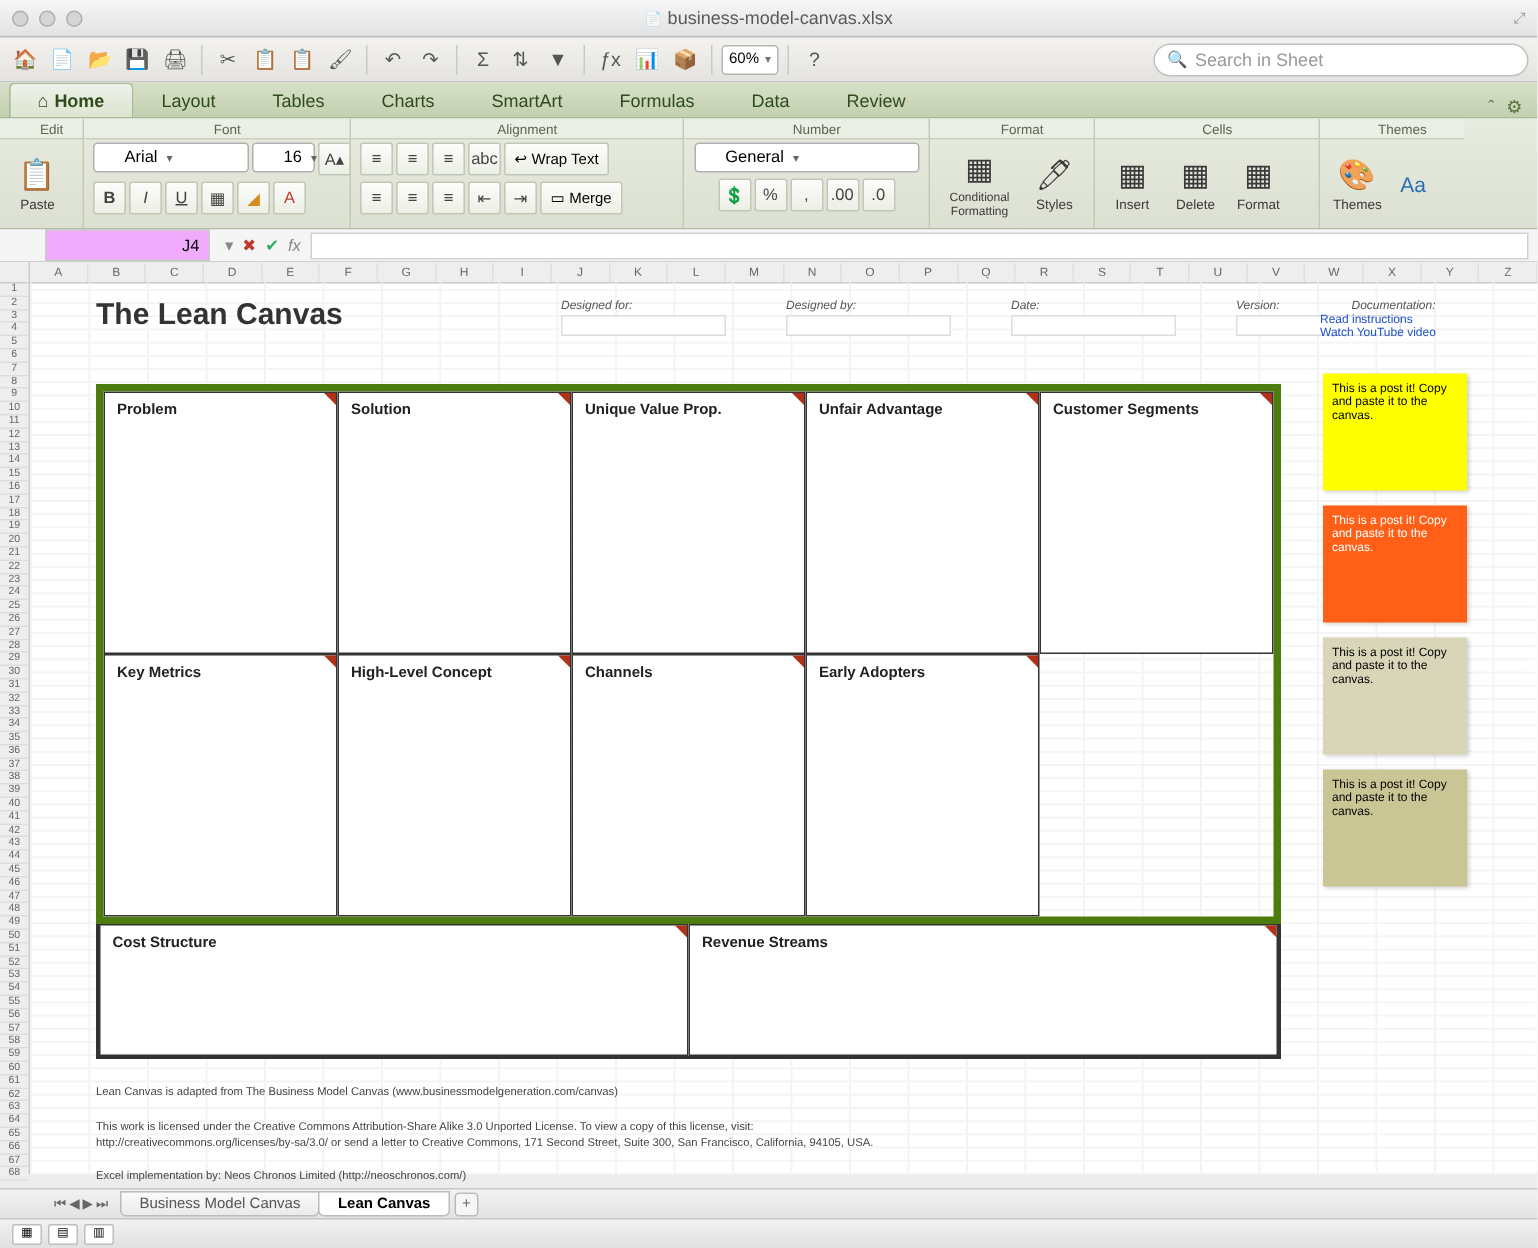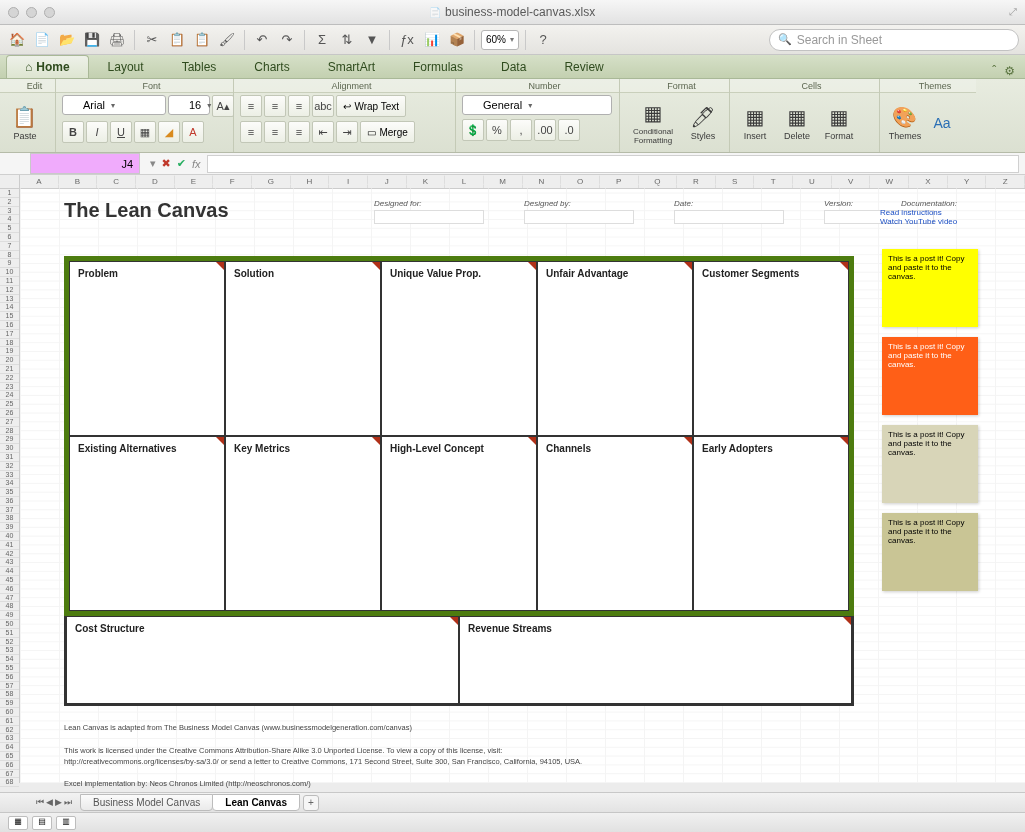--- a/index.html
+++ b/index.html
@@ -210,21 +210,21 @@
         <div class="sq">⇥</div>
         <div class="longbtn active">
             <span>▭</span>
             <span>Merge</span>
           </div>
       </div>
     </div>
   </div>
   <div class="rgroup" style="width:164px">
     <div class="ghead">Number</div>
-    <div class="gbody" style="flex-direction:column;align-items:flex-start;gap:4px">
+    <div class="gbody" style="flex-direction:column;align-items:center;gap:4px">
       <div class="selectlike" style="width:150px">General</div>
       <div class="btnrow">
         <div class="sq">💲</div>
         <div class="sq">%</div>
         <div class="sq">,</div>
         <div class="sq">.00</div>
         <div class="sq">.0</div>
       </div>
     </div>
   </div>
@@ -406,21 +406,20 @@
             <div class="field"></div>
           </div>
       </div>
 
       <div class="grid5">
         <div class="cell tall"><span>Problem</span><div class="corner"></div></div>
         <div class="cell tall"><span>Solution</span><div class="corner"></div></div>
         <div class="cell tall"><span>Unique Value Prop.</span><div class="corner"></div></div>
         <div class="cell tall"><span>Unfair Advantage</span><div class="corner"></div></div>
         <div class="cell tall"><span>Customer Segments</span><div class="corner"></div></div>
-        <div class="cell tall"><span>Existing Alternatives</span><div class="corner"></div></div>
         <div class="cell tall"><span>Key Metrics</span><div class="corner"></div></div>
         <div class="cell tall"><span>High-Level Concept</span><div class="corner"></div></div>
         <div class="cell tall"><span>Channels</span><div class="corner"></div></div>
         <div class="cell tall"><span>Early Adopters</span><div class="corner"></div></div>
       </div>
       <div class="grid2">
         <div class="cell"><span>Cost Structure</span><div class="corner"></div></div>
         <div class="cell"><span>Revenue Streams</span><div class="corner"></div></div>
       </div>
 

